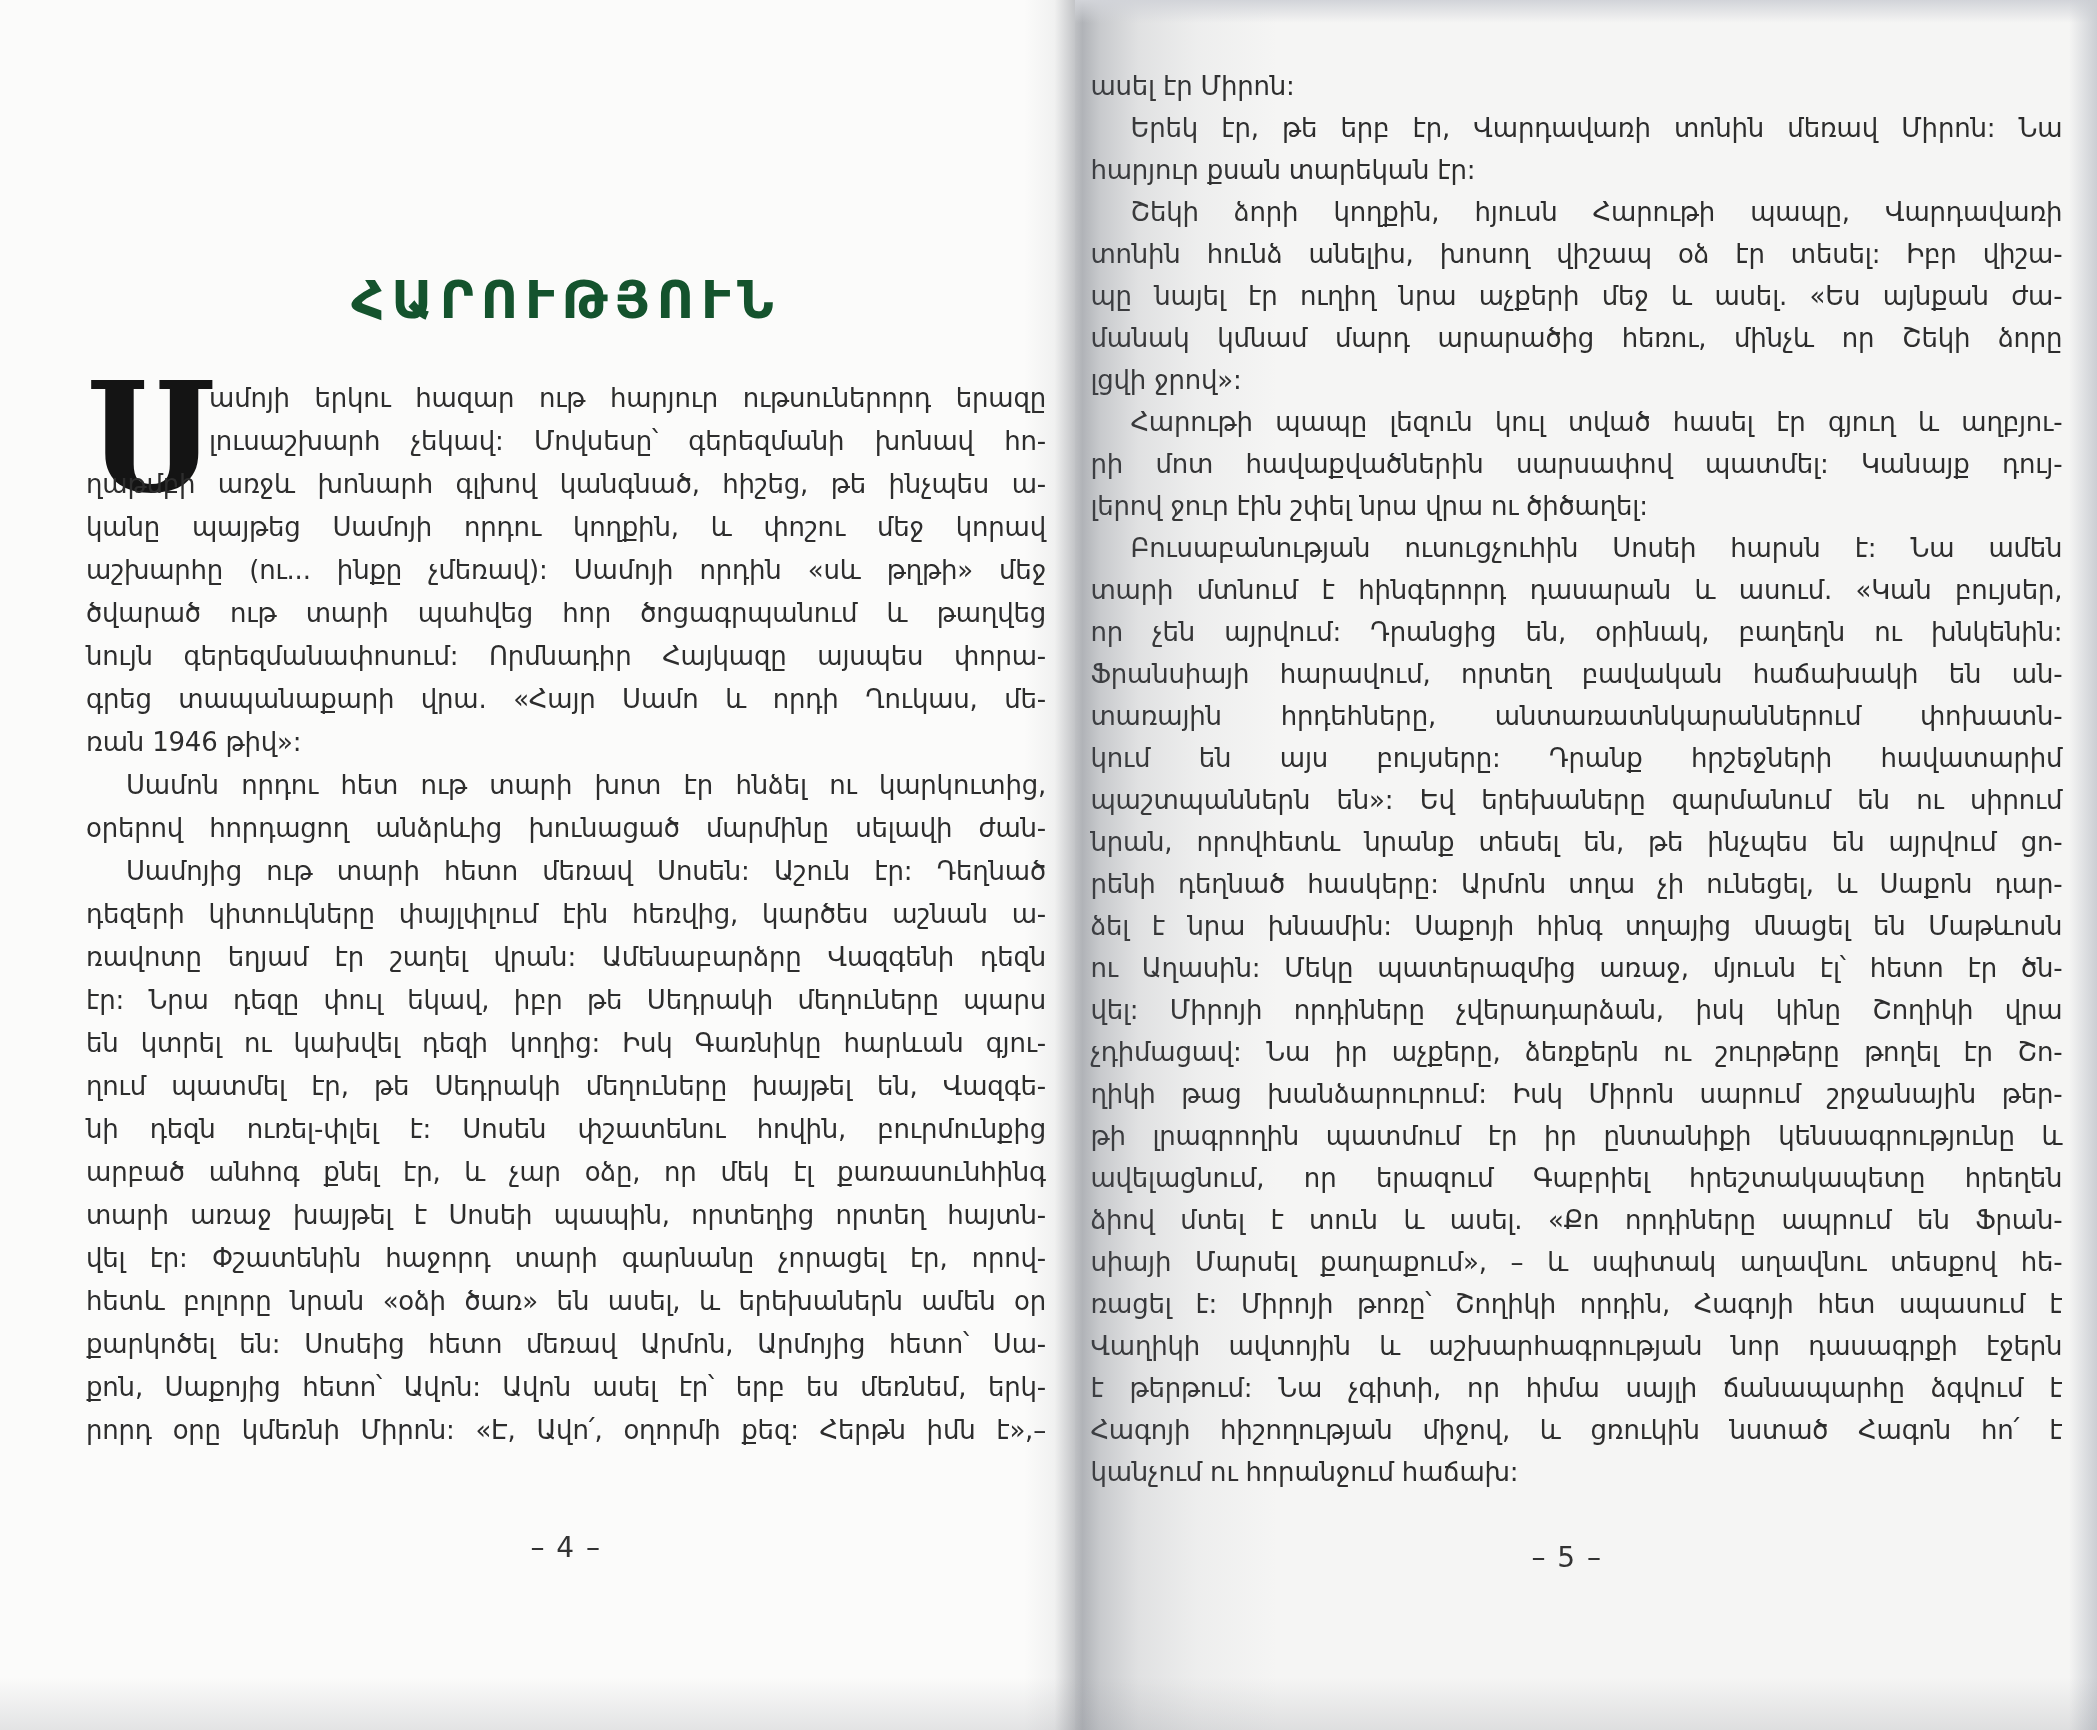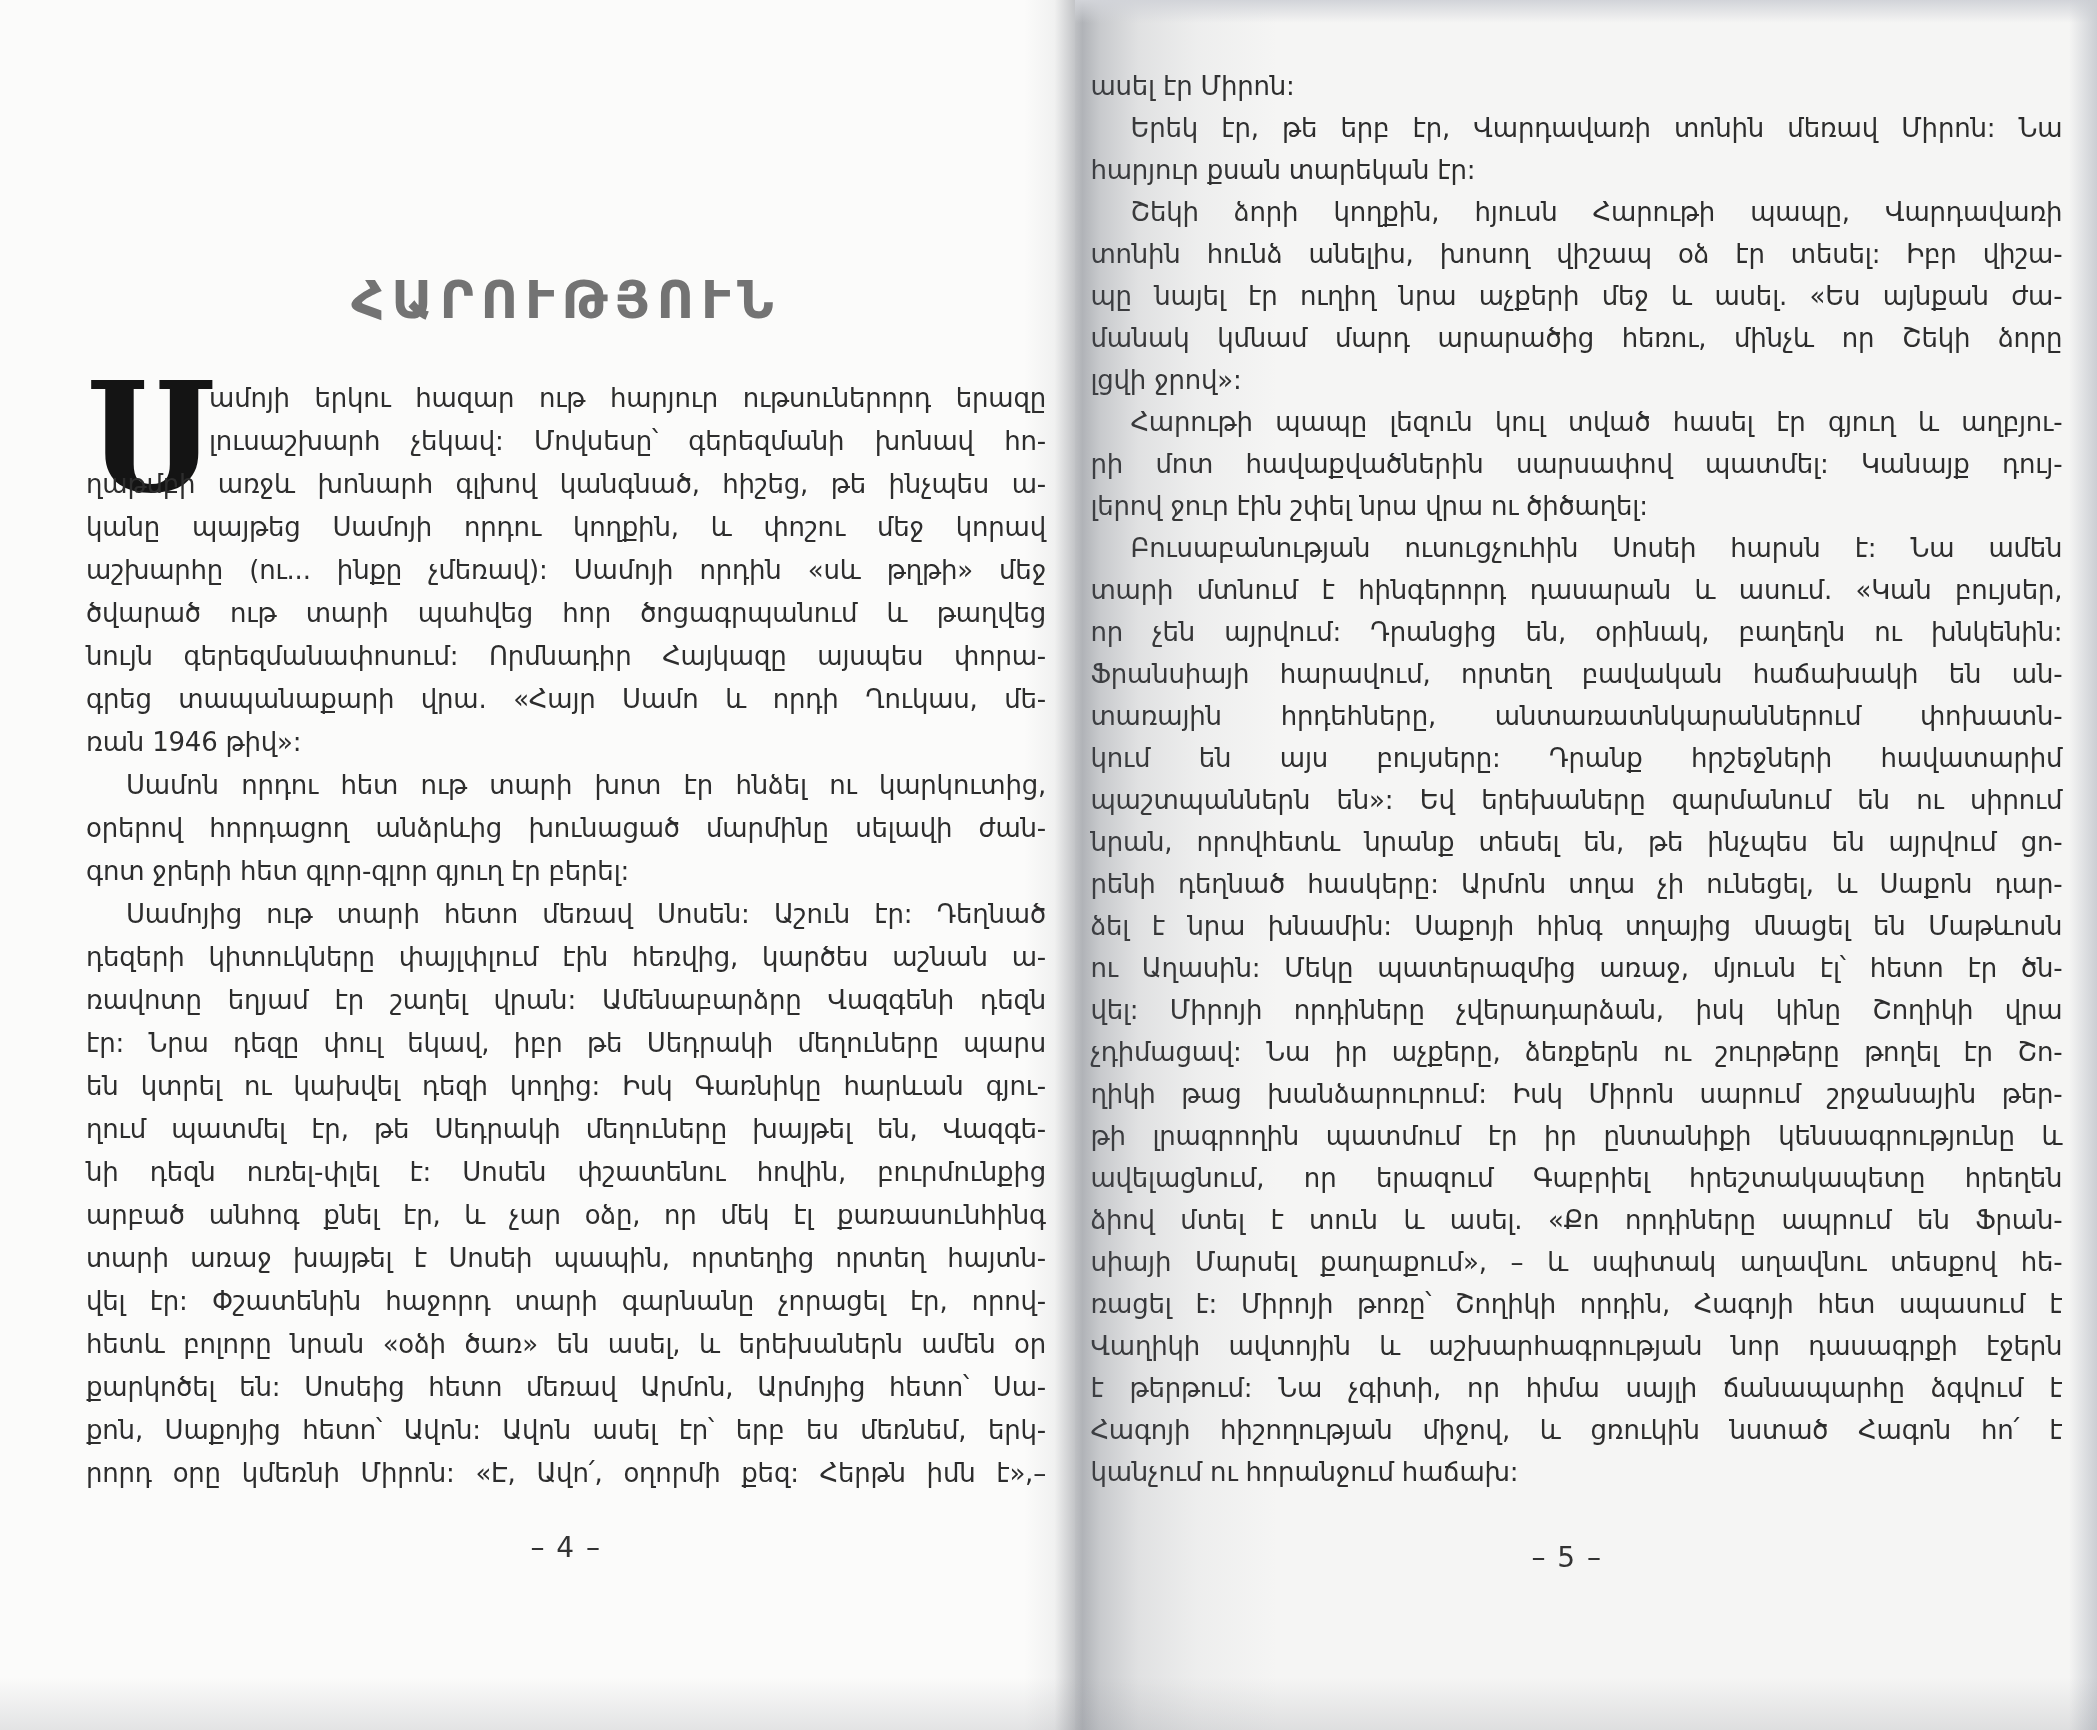--- a/index.html
+++ b/index.html
@@ -8,21 +8,21 @@
     background:#f8f8f7;
     font-family:"DejaVu Sans",sans-serif;
     color:#2b2b2b;
   }
   .page{position:absolute;top:0;height:1731px;}
   .page-left{left:0;width:1075px;background:#fbfbfa;}
   .page-right{left:1075px;width:1023px;background:#f5f5f4;}
   .chapter-title{
     position:absolute;left:86px;top:271px;width:960px;
     text-align:center;font-size:51px;font-weight:bold;letter-spacing:7px;
-    color:#737373;
+    color:#14532d;
   }
   .textblock{position:absolute;}
   .tb-left{left:86px;top:377px;width:960px;}
   .tb-right{left:15.4px;top:65px;width:972px;}
   .para{margin:0;padding:0;}
   .line{
     display:block;
     font-size:26px;line-height:43px;letter-spacing:-0.2px;
     text-align:justify;text-align-last:justify;text-justify:inter-word;
     color:#2d2d2d;
@@ -84,21 +84,20 @@
           <div class="line">կանը պայթեց Սամոյի որդու կողքին, և փոշու մեջ կորավ</div>
           <div class="line">աշխարհը (ու... ինքը չմեռավ): Սամոյի որդին «սև թղթի» մեջ</div>
           <div class="line">ծվարած ութ տարի պահվեց հոր ծոցագրպանում և թաղվեց</div>
           <div class="line">նույն գերեզմանափոսում: Որմնադիր Հայկազը այսպես փորա-</div>
           <div class="line">գրեց տապանաքարի վրա. «Հայր Սամո և որդի Ղուկաս, մե-</div>
           <div class="line last">ռան 1946 թիվ»:</div>
         </div>
         <div class="para">
           <div class="line first-indent">Սամոն որդու հետ ութ տարի խոտ էր հնձել ու կարկուտից,</div>
           <div class="line">օրերով հորդացող անձրևից խունացած մարմինը սելավի ժան-</div>
-          <div class="line last">գոտ ջրերի հետ գլոր-գլոր գյուղ էր բերել:</div>
         </div>
         <div class="para">
           <div class="line first-indent">Սամոյից ութ տարի հետո մեռավ Սոսեն: Աշուն էր: Դեղնած</div>
           <div class="line">դեզերի կիտուկները փայլփլում էին հեռվից, կարծես աշնան ա-</div>
           <div class="line">ռավոտը եղյամ էր շաղել վրան: Ամենաբարձրը Վազգենի դեզն</div>
           <div class="line">էր: Նրա դեզը փուլ եկավ, իբր թե Սեդրակի մեղուները պարս</div>
           <div class="line">են կտրել ու կախվել դեզի կողից: Իսկ Գառնիկը հարևան գյու-</div>
           <div class="line">ղում պատմել էր, թե Սեդրակի մեղուները խայթել են, Վազգե-</div>
           <div class="line">նի դեզն ուռել-փլել է: Սոսեն փշատենու հովին, բուրմունքից</div>
           <div class="line">արբած անհոգ քնել էր, և չար օձը, որ մեկ էլ քառասունհինգ</div>

